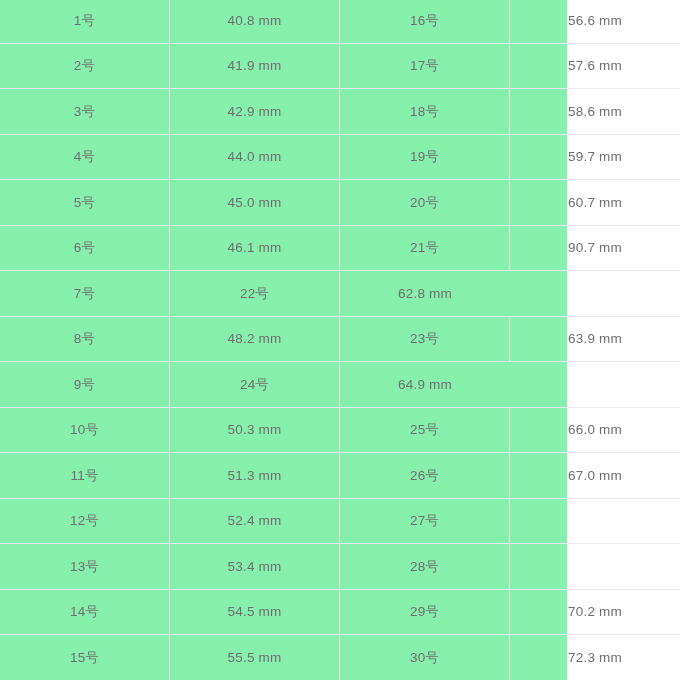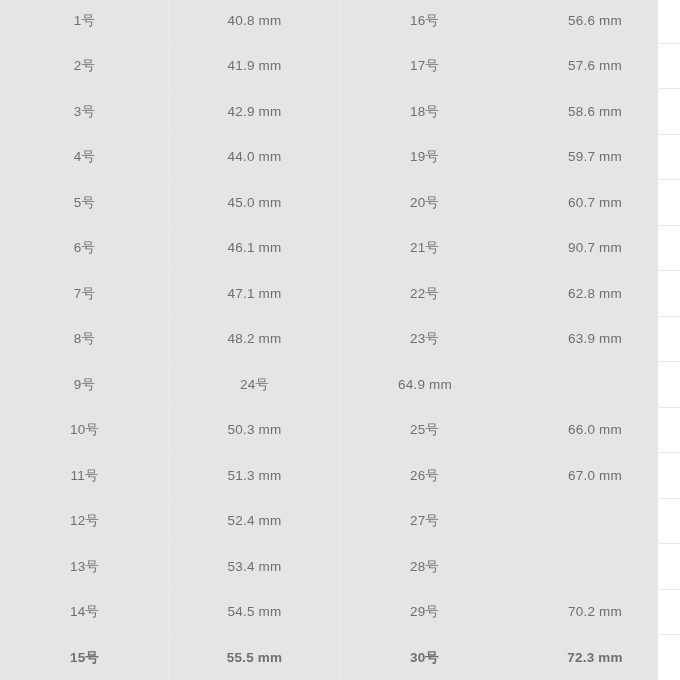--- a/index.html
+++ b/index.html
@@ -9,44 +9,43 @@
   }
   body {
     width: 680px;
     height: 680px;
     overflow: hidden;
     font-family: "Liberation Sans", "DejaVu Sans", sans-serif;
   }
 
   #ring-size-table {
     position: relative;
-    width: 658px;
+    width: 567px;
     height: 680px;
-    background: #e5e5e5;
+    background: #86efac;
     box-sizing: border-box;
   }
 
   
   .table-scroll {
     position: absolute;
     left: 0;
     top: -2px;
     width: 680px;
   }
 
   .row {
     display: flex;
     width: 680px;
     height: 45.5px;
     box-sizing: border-box;
     border-bottom: 1px solid #e9e9e9;
   }
   .row:last-child {
     border-bottom: none;
-    font-weight: bold;
   }
 
   .cell {
     width: 170px;
     height: 100%;
     box-sizing: border-box;
     display: flex;
     align-items: center;
     justify-content: center;
     font-size: 13.5px;
@@ -106,21 +105,20 @@
         <div class="cell col-4 diameter">60.7 mm</div>
       </div>
       <div class="row">
         <div class="cell col-1 size">6号</div>
         <div class="cell col-2 diameter">46.1 mm</div>
         <div class="cell col-3 size">21号</div>
         <div class="cell col-4 diameter">90.7 mm</div>
       </div>
       <div class="row">
         <div class="cell col-1 size">7号</div>
-        <div class="cell col-2 diameter">47.1 mm</div>
         <div class="cell col-3 size">22号</div>
         <div class="cell col-4 diameter">62.8 mm</div>
       </div>
       <div class="row">
         <div class="cell col-1 size">8号</div>
         <div class="cell col-2 diameter">48.2 mm</div>
         <div class="cell col-3 size">23号</div>
         <div class="cell col-4 diameter">63.9 mm</div>
       </div>
       <div class="row">

